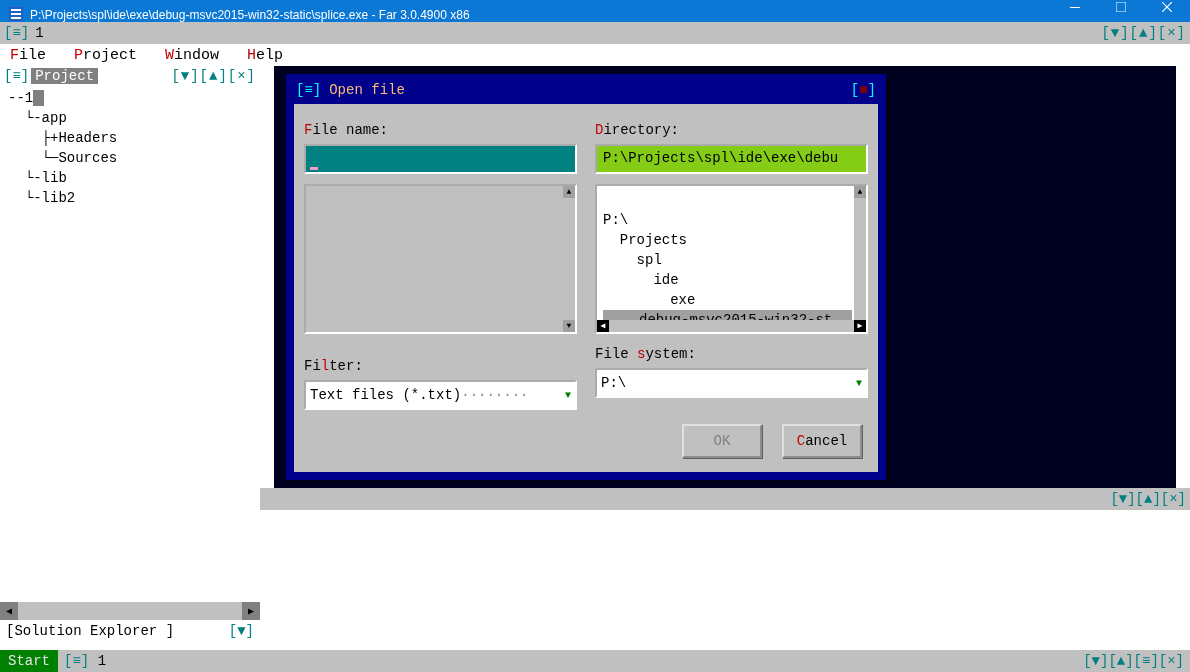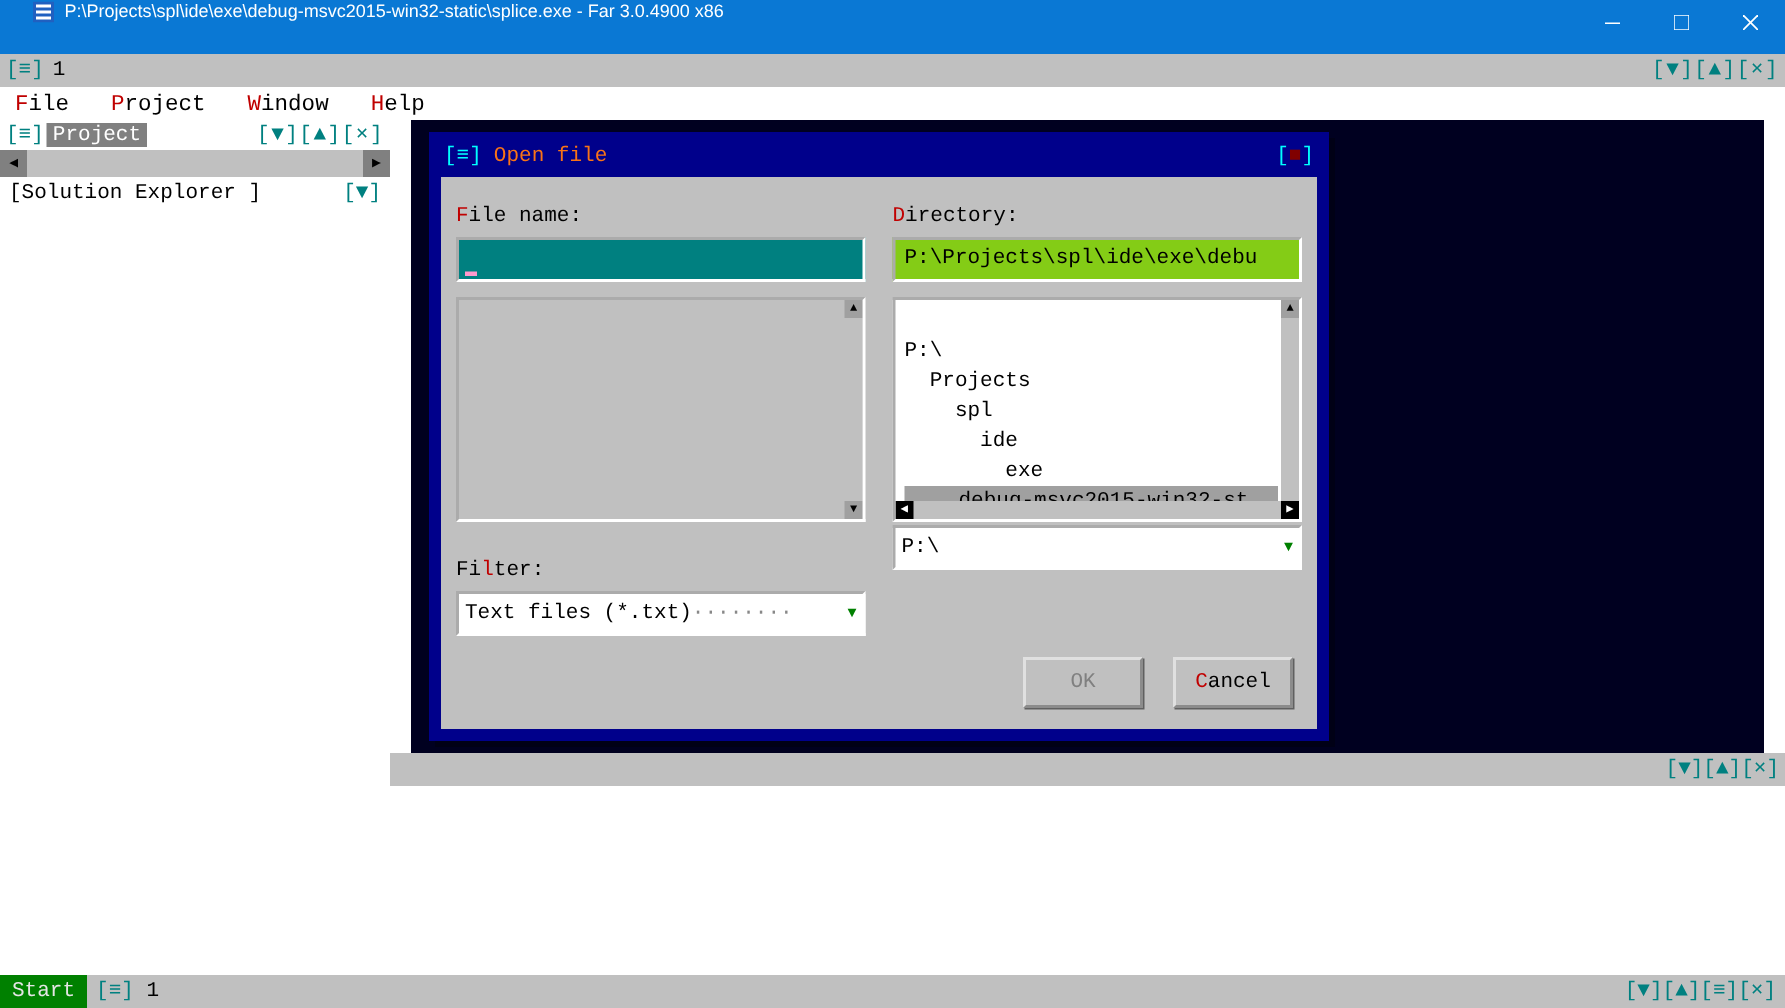--- a/index.html
+++ b/index.html
@@ -1,19 +1,19 @@
 <!DOCTYPE html>
 <html><head>
 <meta charset="utf-8">
 <style>
   * { box-sizing: border-box; margin: 0; padding: 0; }
   html, body { width: 1190px; height: 672px; overflow: hidden; font-family: 'Consolas', 'Courier New', monospace; font-size: 14px; background: #fff; }
   
   
-  .titlebar { height: 36px; background: #0a78d4; display: flex; align-items: flex-start; color: #fff; font-family: 'Segoe UI', Tahoma, sans-serif; font-size: 12px; padding-left: 21px; }
+  .titlebar { height: 22px; background: #0a78d4; display: flex; align-items: flex-end; color: #fff; font-family: 'Segoe UI', Tahoma, sans-serif; font-size: 12px; padding-left: 8px; }
   .titlebar-icon { width: 16px; height: 16px; margin-right: 6px; display:inline-flex; align-items:center; justify-content:center;}
   .titlebar-text { flex: 1; }
   .win-btn { width: 46px; height: 30px; display: flex; align-items: center; justify-content: center; color: #fff; }
   
   
   .top-strip { height: 22px; background: #c0c0c0; display:flex; align-items:center; padding:0 4px; font-family: 'Courier New', monospace; font-size:14px; color:#000;}
   .top-strip .sys { color:#008080;}
   .top-strip .num { color:#000; margin-left:6px;}
   .top-strip-right { margin-left:auto; color:#008080; letter-spacing:1px;}
   
@@ -46,21 +46,21 @@
   
   
   .right-lower-strip { position:absolute; left:0; right:0; bottom:132px; height:22px; background:#c0c0c0; display:flex; align-items:center; padding:0 4px;}
   .right-lower-strip .ctl{ margin-left:auto; color:#008080; font-family:'Courier New',monospace;}
   
   
   .dialog { position:absolute; left:26px; top:8px; width:600px; background:#00008b; padding:8px; box-shadow: 4px 4px 0 rgba(0,0,0,0.3);}
   .dialog-inner { background:#c0c0c0; padding:8px 10px 14px 10px;}
   .dialog-titlebar { display:flex; align-items:center; font-family:'Courier New',monospace; font-size:14px; color:#00ffff; padding:0 2px 6px 2px;}
   .dialog-titlebar .sys{ color:#00ffff;}
-  .dialog-titlebar .title{ color:#f97316; margin-left:8px;}
+  .dialog-titlebar .title{ color:#fdba74; margin-left:8px;}
   .dialog-titlebar .close{ margin-left:auto; color:#00ffff;}
   .dialog-titlebar .close span{ color:#800000;}
   
   .dlg-row { display:flex; gap:18px; }
   .dlg-col { flex:1; display:flex; flex-direction:column;}
   .dlg-label { font-family:'Courier New',monospace; font-size:14px; color:#000; margin:10px 0 6px 0; }
   .dlg-label .hotkey{ color:#c00000;}
   .dlg-field { height:30px; border:2px inset #fff; background:#84cc16; color:#000; font-family:'Courier New',monospace; font-size:14px; padding:4px 6px; overflow:hidden; white-space:nowrap;}
   .dlg-field.teal{ background:#008080; position:relative;}
   .dlg-field.teal .caret{ position:absolute; left:4px; bottom:2px; width:8px; height:3px; background:#ff99cc;}
@@ -138,20 +138,27 @@
 </div>
 
 <div class="main-row">
 
   <div class="left-pane">
     <div class="pane-title">
       <span class="sys">[≡]</span>
       <span class="label">Project</span>
       <span class="ctl">[▼][▲][×]</span>
     </div>
+    <div class="tree"><span>--1</span><span class="bar"> </span>
+<span>  └-app</span>
+<span>    ├+Headers</span>
+<span>    └─Sources</span>
+<span>  └-lib</span>
+<span>  └-lib2</span>
+</div>
     <div class="pane-hscroll">
         <div class="arrow left">◀</div>
         <div class="arrow right">▶</div>
       </div>
     <div class="pane-footer">
       <span>[Solution Explorer       ]</span>
       <span class="dd">[▼]</span>
     </div>
   </div>
 
@@ -196,20 +203,21 @@
 <span>P:\</span>
 <span>  Projects</span>
 <span>    spl</span>
 <span>      ide</span>
 <span>        exe</span>
 <span class="sel">debug-msvc2015-win32-st</span></div>
               <div class="vsb"></div>
               <div class="hsb"></div>
             </div>
             <div style="height:2px"></div>
+            <div class="dlg-label"><span>File </span><span class="hotkey">s</span><span>ystem:</span></div>
             <div class="combo">
                 <span>P:\</span>
                 <span class="arrow">▼</span>
               </div>
           </div>
         </div>
         <div class="dlg-buttons">
           <div class="dlg-btn ok">OK</div>
           <div class="dlg-btn">
               <span class="hotkey">C</span>

